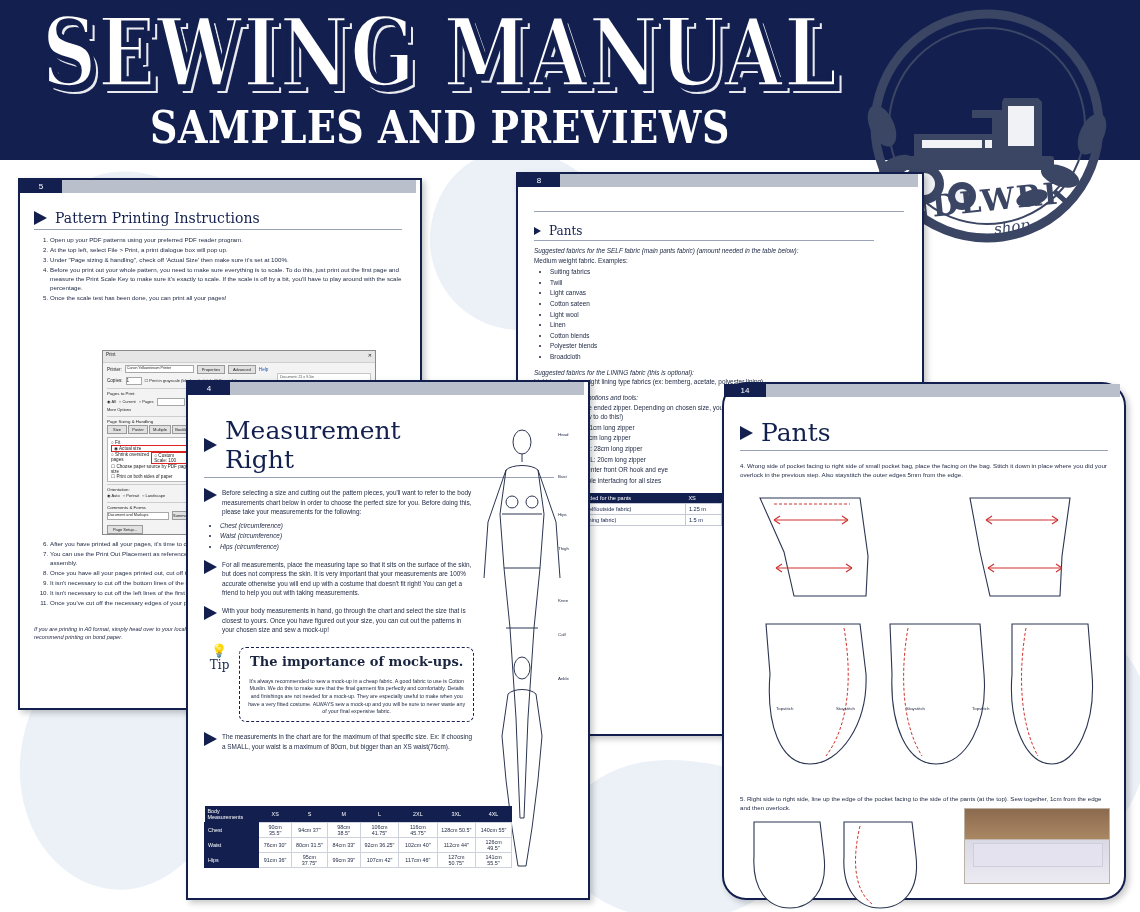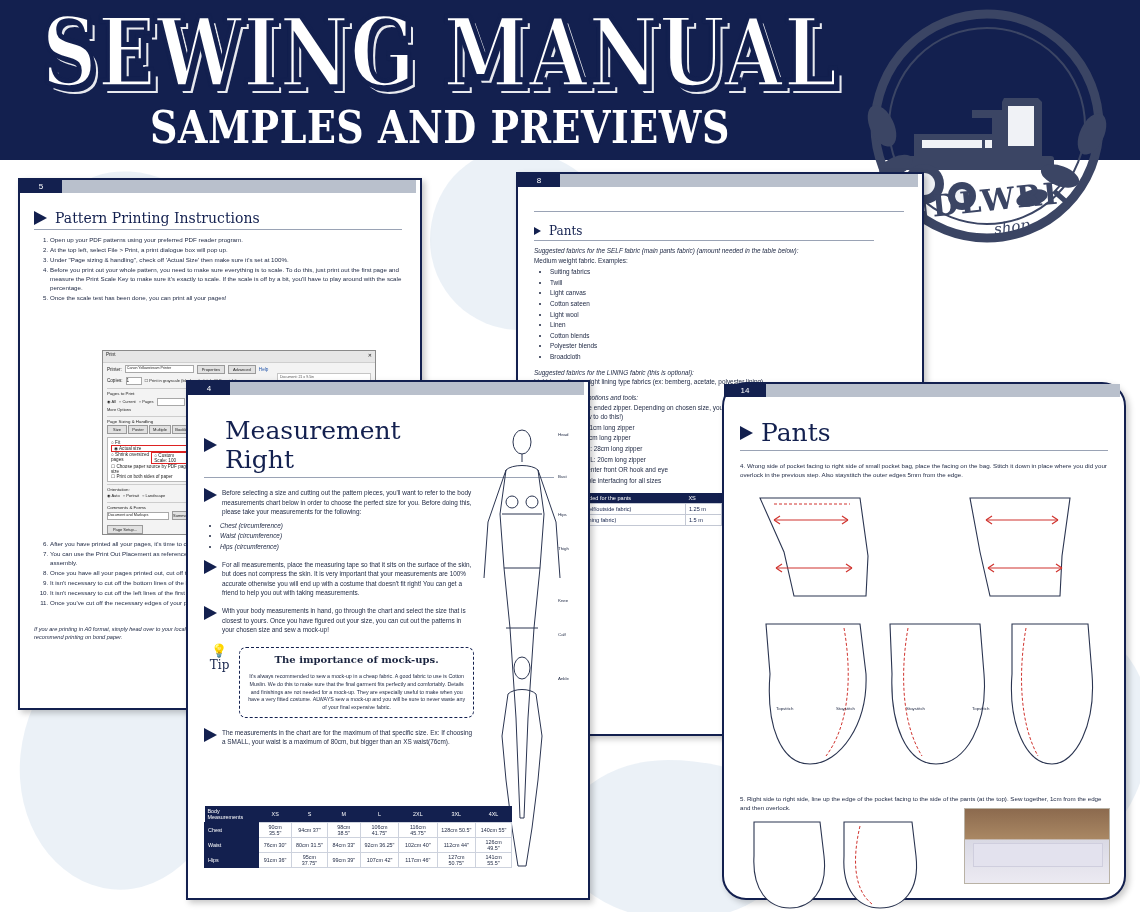--- a/index.html
+++ b/index.html
@@ -84,21 +84,21 @@
   .mtable{border-collapse:collapse;font-size:5.6px;width:252px;}
   .mtable th{background:#13204f;color:#fff;padding:2px 3px;text-align:left;font-weight:normal;}
   .mtable td{border:1px solid #c3c8d4;padding:2px 3px;}
 
   
   #page4{left:186px;top:380px;width:400px;height:516px;}
   #page4 .page-num-bar{width:396px;}
   #page4 .body{position:absolute;left:16px;top:34px;width:270px;}
   #page4 .para{font-size:6.4px;line-height:1.5;color:#1b2540;margin-bottom:8px;}
   .tipbox{margin-top:4px;width:252px;border:1px dashed #13204f;border-radius:7px;padding:5px 7px;font-size:5.3px;line-height:1.45;color:#1b2540;text-align:center;}
-  .tip-title{font-family:"DejaVu Serif",serif;font-size:10px;font-weight:700;margin-bottom:6px;}
+  .tip-title{font-family:"DejaVu Serif",serif;font-size:13px;font-weight:700;margin-bottom:6px;}
   .bulb{font-size:13px;}
   .mchart{position:absolute;left:16px;bottom:30px;border-collapse:collapse;font-size:5.4px;width:308px;}
   .mchart th{background:#13204f;color:#fff;padding:2px 3px;font-weight:normal;}
   .mchart td{border:1px solid #cdd2dd;padding:1px 3px;text-align:center;color:#1b2540;}
   .mchart td.rowh{background:#13204f;color:#fff;text-align:left;border-color:#13204f;}
   .figure{position:absolute;right:6px;top:36px;width:120px;height:450px;}
 
   
   #page14{left:722px;top:382px;width:400px;height:514px;border-radius:24px;}
   #page14 .page-num-bar{width:396px;}

